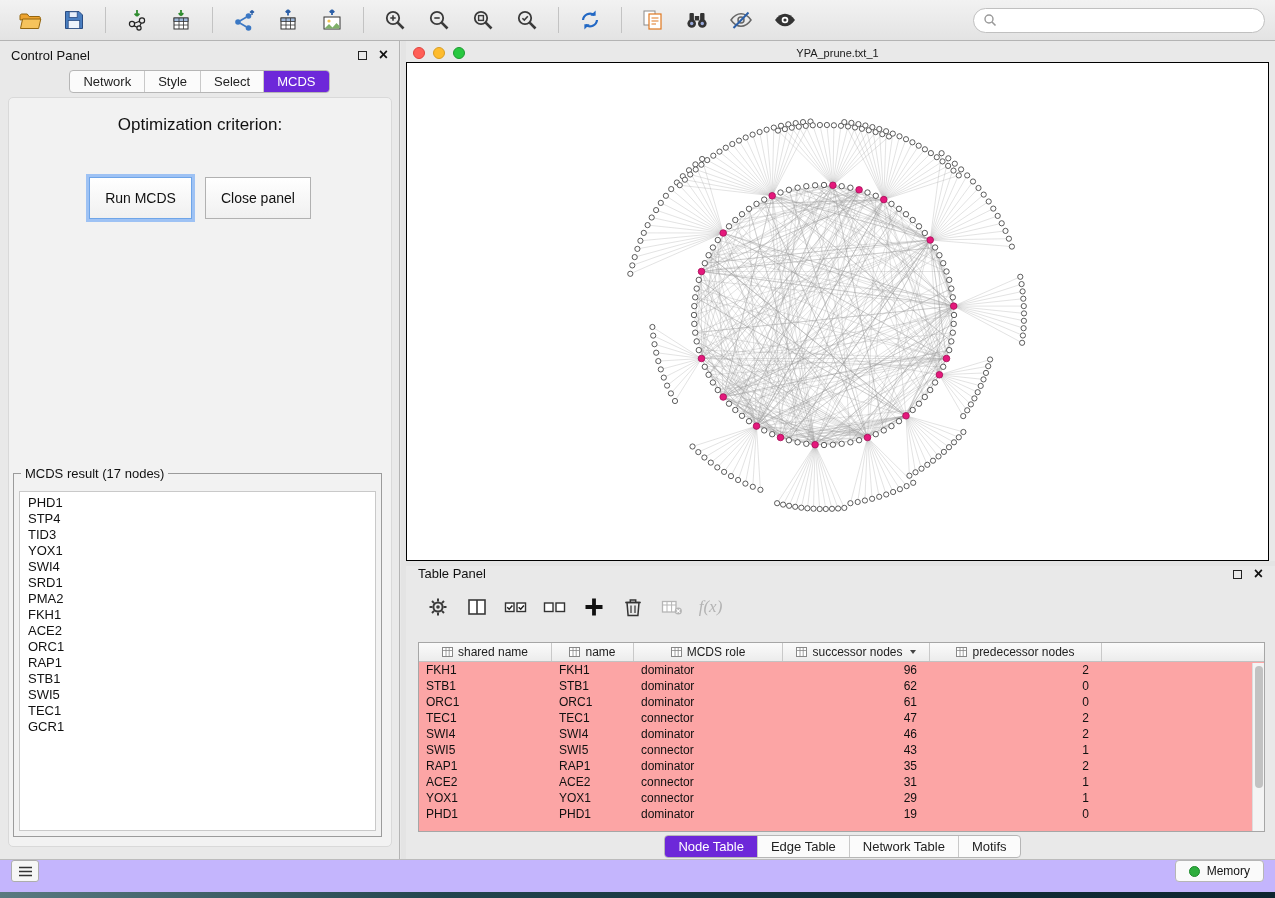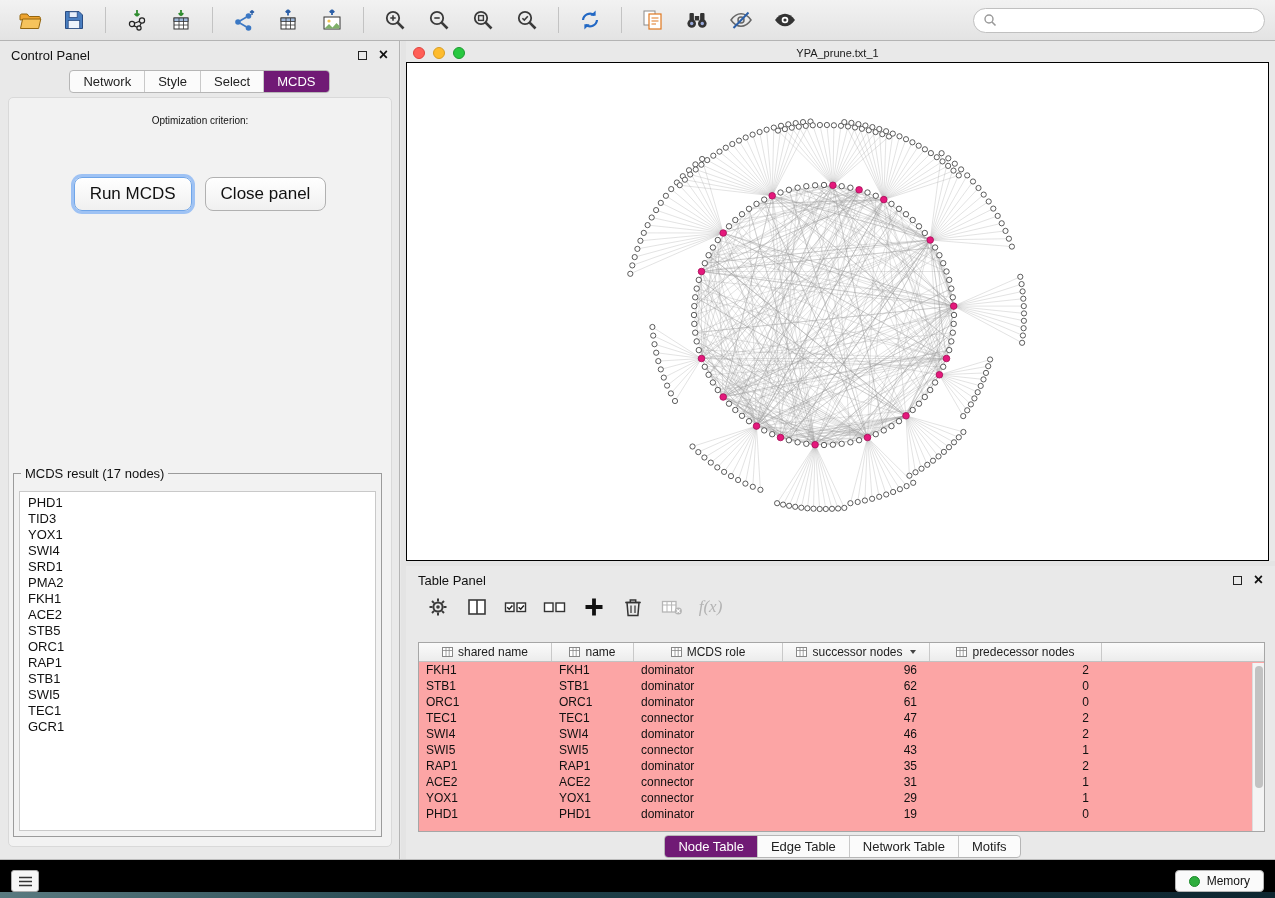--- a/index.html
+++ b/index.html
@@ -17,68 +17,68 @@
   
   .control-panel{position:absolute;left:0;top:41px;width:400px;height:818px;background:#e9e9e9;border-right:1px solid #b4b4b4}
   .cp-header{height:28px;display:flex;align-items:center;padding:0 11px;font-size:13px;color:#111}
   .win-icons{margin-left:auto;display:flex;gap:12px;align-items:center}
   .float-icon{width:9px;height:9px;border:1.5px solid #222;display:inline-block}
   .close-x{font-size:16px;font-weight:700;color:#111;line-height:1;cursor:pointer}
   .cp-tabs{display:flex;justify-content:center;margin-top:1px;position:relative;z-index:2}
   .seg{display:inline-flex;background:#fbfbfb;border:1px solid #b6b6b6;border-radius:4px;overflow:hidden}
   .seg-tab{padding:3px 13px;font-size:13px;color:#222;border-left:1px solid #c9c9c9;cursor:pointer;white-space:nowrap}
   .seg-tab:first-child{border-left:none}
-  .seg-tab.selected{background:#701a75;color:#fff}
+  .seg-tab.selected{background:#6d28d9;color:#fff}
   .cp-body{position:absolute;left:8px;right:7px;top:56px;bottom:12px;background:#f2f2f2;border:1px solid #d9d9d9;border-radius:5px}
-  .opt-label{text-align:center;margin-top:17px;font-size:10px;color:#111}
+  .opt-label{text-align:center;margin-top:17px;font-size:17px;color:#111}
   .dropdown{position:absolute;left:37px;top:44px;width:312px;height:24px;background:#fff;border:1px solid #b1b1b1;border-radius:4px;display:flex;align-items:center;font-size:13px;color:#111;padding-left:9px;cursor:pointer;box-shadow:0 1px 1px rgba(0,0,0,.08)}
   .dd-text{flex:1;white-space:nowrap;overflow:hidden}
   .stepper{width:18px;height:22px;border-radius:3px;background:linear-gradient(#8cbbf8,#2d6fdf);margin-right:1px;display:flex;flex-direction:column;align-items:center;justify-content:center;gap:2px;flex:none}
   .stepper i{width:0;height:0;border-left:3.5px solid transparent;border-right:3.5px solid transparent;display:block}
   .stepper .up{border-bottom:4px solid #fff}
   .stepper .down{border-top:4px solid #fff}
   .btn-row{position:absolute;top:79px;left:0;right:0;display:flex;justify-content:center;gap:13px}
-  .btn{background:linear-gradient(#ffffff,#f0f0f0);border:1px solid #b1b1b1;border-radius:8px;font-size:17px;color:#111;padding:6px 15px;cursor:pointer;font-family:inherit}
+  .btn{background:linear-gradient(#ffffff,#f0f0f0);border:1px solid #b1b1b1;border-radius:0;font-size:14px;color:#111;padding:12px 15px;cursor:pointer;font-family:inherit}
   .btn.focused{box-shadow:0 0 0 3px rgba(112,168,245,.65);border-color:#6fa5e8}
   fieldset.mcds-group{position:absolute;left:4px;right:9px;top:368px;bottom:9px;border:1px solid #9b9b9b}
   fieldset.mcds-group legend{font-size:13px;color:#111;padding:0 4px;margin-left:7px}
   .mcds-list{position:absolute;left:5px;right:5px;top:10px;bottom:5px;background:#fff;border:1px solid #c9c9c9;overflow:hidden;padding:3px 0 0 8px}
   .mcds-item{font-size:13px;line-height:16px;color:#111;cursor:default}
 
   
   .network-window{position:absolute;left:406px;top:44px;width:863px;height:517px}
   .nw-titlebar{height:18px;position:relative;display:flex;align-items:center;justify-content:center;font-size:11px;color:#1a1a1a}
   .lights{position:absolute;left:7px;top:3px;display:flex;gap:8px}
   .light{width:12px;height:12px;border-radius:50%}
   .light.red{background:#ff5f57;border:1px solid #e0443e}
   .light.yellow{background:#febc2e;border:1px solid #d89e24}
   .light.green{background:#28c840;border:1px solid #1f9a31}
   .nw-canvas{position:absolute;left:0;top:18px;right:0;bottom:0;background:#fff;border:1px solid #000}
   .nw-canvas svg{display:block}
 
   
   .table-panel{position:absolute;left:406px;top:566px;width:869px;height:293px}
-  .tp-header{height:22px;display:flex;align-items:flex-end;padding:0 12px;font-size:13px;color:#111}
+  .tp-header{height:22px;display:flex;align-items:flex-start;padding:0 12px;font-size:13px;color:#111}
   .tp-toolbar{height:38px;display:flex;align-items:center;padding:0 18px;gap:12px}
   .tp-btn{background:none;border:none;cursor:pointer;display:flex;align-items:center;justify-content:center;width:27px;height:27px}
   .fx{font-family:"Liberation Serif",serif;font-style:italic;font-size:17px;color:#b3b3b3}
   .data-table{position:absolute;left:12px;right:10px;top:76px;height:190px;background:#fca5a5;border:1px solid #a6a6a6;overflow:hidden}
   .thead{display:flex;height:19px;background:linear-gradient(#fbfbfb,#ececec);border-bottom:1px solid #c2c2c2}
   .th{display:flex;align-items:center;justify-content:center;gap:5px;font-size:12px;color:#222;border-right:1px solid #c9c9c9;flex:none;cursor:pointer}
   .th-fill{flex:1;border-right:none}
   .caret{width:0;height:0;border-left:3.5px solid transparent;border-right:3.5px solid transparent;border-top:4.5px solid #444;margin-left:2px}
   .tbody .tr{display:flex;height:16px;align-items:center;cursor:default}
   .td{font-size:12px;color:#111;padding-left:7px;white-space:nowrap;overflow:hidden;flex:none}
   .td.num{text-align:right;padding-right:13px;padding-left:0}
   .vscroll{position:absolute;right:0;top:20px;bottom:0;width:12px;background:#f4f4f4;border-left:1px solid #ddd}
   .vthumb{position:absolute;left:2px;width:8px;top:3px;height:122px;background:#c2c2c2;border-radius:4px}
   .tp-tabs{position:absolute;left:4px;right:0;top:269px;display:flex;justify-content:center}
 
   
-  .statusbar{position:absolute;left:0;top:859px;width:100%;height:33px;background:#000000;border-top:1px solid #bcbcbc;display:flex;align-items:flex-end;padding:0 11px}
+  .statusbar{position:absolute;left:0;top:859px;width:100%;height:33px;background:#c4b5fd;border-top:1px solid #bcbcbc;display:flex;align-items:flex-start;padding:0 11px}
   .menu-btn{width:28px;height:22px;border:1px solid #adadad;border-radius:3px;background:#f6f6f6;display:flex;align-items:center;justify-content:center;cursor:pointer}
   .memory-btn{margin-left:auto;display:flex;align-items:center;gap:7px;border:1px solid #b6b6b6;border-radius:4px;background:#fafafa;padding:3px 13px;font-size:12px;color:#111;cursor:pointer}
   .mem-dot{width:11px;height:11px;border-radius:50%;background:#2fae3e;border:1px solid #1d8a2b}
   .desktop{position:absolute;left:0;top:892px;width:100%;height:6px;background:linear-gradient(90deg,#5a7a80 0%,#23454e 35%,#132e38 70%,#0e2630 100%)}
   .vsplit{position:absolute;left:401px;top:41px;width:5px;height:818px;background:#e4e4e4;cursor:col-resize}
   .hsplit{position:absolute;left:406px;top:561px;width:869px;height:5px;background:#e4e4e4;cursor:row-resize}
 </style>
 </head>
 <body>
 
@@ -243,28 +243,28 @@
     <div class="cp-body">
       <div class="opt-label">Optimization criterion:</div>
       <div class="btn-row">
         <button class="btn focused">Run MCDS</button>
         <button class="btn">Close panel</button>
       </div>
       <fieldset class="mcds-group">
         <legend>MCDS result (17 nodes)</legend>
         <div class="mcds-list" id="mcds-list">
             <div class="mcds-item">PHD1</div>
+            <div class="mcds-item">STP4</div>
             <div class="mcds-item">TID3</div>
             <div class="mcds-item">YOX1</div>
             <div class="mcds-item">SWI4</div>
             <div class="mcds-item">SRD1</div>
             <div class="mcds-item">PMA2</div>
             <div class="mcds-item">FKH1</div>
             <div class="mcds-item">ACE2</div>
-            <div class="mcds-item">STB5</div>
             <div class="mcds-item">ORC1</div>
             <div class="mcds-item">RAP1</div>
             <div class="mcds-item">STB1</div>
             <div class="mcds-item">SWI5</div>
             <div class="mcds-item">TEC1</div>
             <div class="mcds-item">GCR1</div>
           </div>
       </fieldset>
     </div>
   </div>

